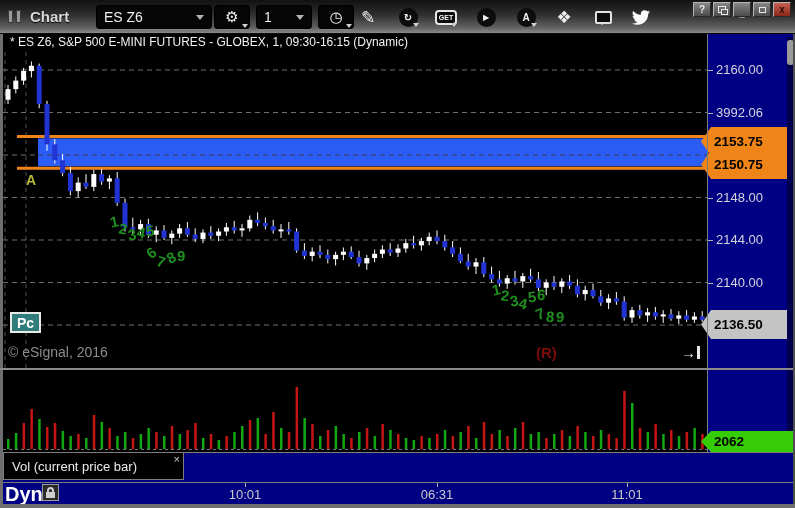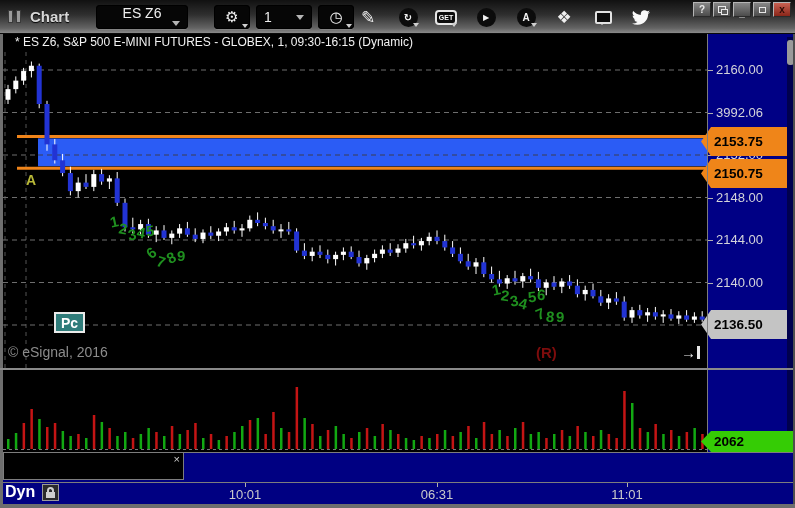--- a/index.html
+++ b/index.html
@@ -40,78 +40,78 @@
   .wbtn {
     width:18px; height:15px; font-size:10px; font-weight:bold; color:#e8e8e8;
     background:linear-gradient(#868686,#4c4c4c); border:1px solid; border-color:#b5b5b5 #2a2a2a #2a2a2a #b5b5b5;
     display:flex; align-items:center; justify-content:center; line-height:1;
   }
   .wbtn.close { background:linear-gradient(#c86152,#8a2619); color:#2d0b06; }
   .wbtn .sq { width:7px; height:6px; border:1px solid #e8e8e8; }
   .wbtn .dockgl { width:8px; height:7px; border:1px solid #e8e8e8; position:relative; }
   .wbtn .dockgl::after { content:""; position:absolute; right:-3px; bottom:-3px; width:5px; height:4px; border:1px solid #e8e8e8; background:#5a5a5a; }
   
-  .chart-header { position:absolute; left:3px; top:35px; width:704px; height:17px; color:#f2f2f2; font-size:12px; padding-left:12px; }
+  .chart-header { position:absolute; left:3px; top:35px; width:704px; height:17px; color:#f2f2f2; font-size:12px; padding-left:7px; }
   .frame-left  { position:absolute; left:0; top:34px; width:3px;  height:474px; background:#6e6e6e; }
   .frame-bot   { position:absolute; left:0; top:504px; width:795px; height:4px; background:#6e6e6e; }
   .frame-right { position:absolute; left:793px; top:34px; width:2px; height:470px; background:#4e4e4e; }
   .price-axis  { position:absolute; left:707px; top:34px; width:86px; height:470px; background:#000085; }
   .axis-vline  { position:absolute; left:707px; top:34px; width:1px; height:448px; background:#7d7d7d; }
   .pane-divider{ position:absolute; left:0; top:368px; width:795px; height:2px; background:#8a8a8a; }
   .axis-label  { position:absolute; color:#d4d4da; font-size:13px; }
   .axis-tick   { position:absolute; width:5px; height:1px; background:#b0b0b0; }
   .badge {
     position:absolute; left:701px; width:92px; height:29px; color:#000; font-size:13.5px; font-weight:bold;
     display:flex; align-items:center; padding-left:13px;
     clip-path:polygon(0 50%, 10px 0, 100% 0, 100% 100%, 10px 100%);
   }
   .badge.orange { background:#ef8519; }
   .badge.silver { background:#c4c4c4; }
   .badge.green  { background:#35cc05; height:21px; }
   .scroll-track { position:absolute; left:787px; top:37px; width:7px; height:430px; background:#00004e; }
   .scroll-thumb { position:absolute; left:787px; top:40px; width:7px; height:25px; background:#9a9a9a; border-radius:3px; }
   
   .marker-a   { position:absolute; color:#b9b937; font-size:14px; font-weight:bold; }
-  .pc-badge   { position:absolute; left:10px; top:312px; width:31px; height:21px; background:#2f7c7a; border:2px solid #eaeaea; color:#fff; font-weight:bold; font-size:14px; display:flex; align-items:center; justify-content:center;margin-left:44px; }
+  .pc-badge   { position:absolute; left:10px; top:312px; width:31px; height:21px; background:#2f7c7a; border:2px solid #eaeaea; color:#fff; font-weight:bold; font-size:14px; display:flex; align-items:center; justify-content:center; }
   .copyright  { position:absolute; left:8px; top:344px; color:#8c8c8c; font-size:14px; }
   .r-marker   { position:absolute; left:536px; top:344px; color:#7d0c0c; font-size:15px; font-weight:bold; }
   .goto-end   { position:absolute; left:681px; top:344px; color:#e8e8e8; font-size:15px; font-weight:bold; display:flex; align-items:center; }
   .goto-end b { display:inline-block; width:3px; height:13px; background:#e8e8e8; margin-left:1px; }
   .anno-digit { position:absolute; color:#1f8f1f; font-size:15px; font-weight:bold; }
   
   .vol-strip-bg { position:absolute; left:184px; top:452px; width:609px; height:28px; background:#000082; border-top:1px solid #7d7d7d; }
   .vol-label-box {
     position:absolute; left:3px; top:452px; width:181px; height:28px; background:#000;
     border:1px solid #7d7d7d; color:#ececec; font-size:13px; display:flex; align-items:center; padding-left:8px;
   }
   .vol-close { position:absolute; right:3px; top:1px; color:#cfcfcf; font-size:11px; line-height:11px; }
   .bottombar { position:absolute; left:3px; top:480px; width:790px; height:24px; background:#000082; }
   .time-axis-line { position:absolute; left:3px; top:482px; width:790px; height:1px; background:#7d7d7d; }
   .time-tick { position:absolute; top:483px; width:1px; height:4px; background:#b0b0b0; }
   .time-label { position:absolute; top:487px; width:44px; text-align:center; color:#cacaca; font-size:13px; }
-  .dyn-label { position:absolute; left:5px; top:483px; color:#fff; font-weight:bold; font-size:16px; }
+  .dyn-label { position:absolute; left:5px; top:483px; color:#fff; font-weight:bold; font-size:20px; }
   .lock-box { position:absolute; left:42px; top:484px; width:17px; height:17px; background:#2b2b2b; border:1px solid #9a9a9a; }
   .lock-box .shackle { position:absolute; left:4px; top:2px; width:7px; height:6px; border:2px solid #cfcfcf; border-bottom:none; border-radius:4px 4px 0 0; }
   .lock-box .lbody { position:absolute; left:3px; top:7px; width:9px; height:6px; background:#cfcfcf; }
   .paren-mark { position:absolute; left:710px; top:450px; color:#9aa0b8; font-size:11px; }
   svg { display:block; }
 </style>
 </head>
 <body>
 
 <div id="app">
 
   <div class="titlebar">
     <span class="win-icon">
         <i></i>
         <i></i>
       </span>
     <span class="app-title">Chart</span>
 
-    <div class="combo" style="left:96px; width:92px;flex-direction:column;">
+    <div class="combo" style="left:96px; width:116px;">
       <span>ES Z6</span>
       <span class="caret"></span>
     </div>
     <div class="tbtn" style="left:214px; width:36px;">
       <span>⚙</span>
       <span class="mini-caret"></span>
     </div>
     <div class="combo" style="left:256px; width:56px;">
       <span>1</span>
       <span class="caret"></span>
@@ -411,21 +411,21 @@
       <div class="axis-label" style="left: 716px; top: 189.5px;">2148.00</div>
       <div class="axis-tick" style="left: 708px; top: 240px;"></div>
       <div class="axis-label" style="left: 716px; top: 232px;">2144.00</div>
       <div class="axis-tick" style="left: 708px; top: 282.5px;"></div>
       <div class="axis-label" style="left: 716px; top: 274.5px; text-align: right;">2140.00</div>
       <div class="axis-tick" style="left: 708px; top: 325px;"></div>
       <div class="axis-label" style="left: 716px; top: 317px;">2136.00</div>
     </div>
   <div class="axis-label" style="left:716px; top:317px;">2136.00</div>
   <div class="badge orange" style="top:127px;">2153.75</div>
-  <div class="badge orange" style="top:159px;">2150.75</div>
+  <div class="badge orange" style="top:150px;">2150.75</div>
   <div class="badge silver" style="top:310px;">2136.50</div>
   <div class="axis-vline"></div>
   <div class="scroll-track"></div>
   <div class="scroll-thumb"></div>
 
   <div class="pane-divider"></div>
 
   <svg id="vol-svg" width="704" height="80" style="position:absolute; left:3px; top:372px;">
       <line x1="0" y1="77.5" x2="704" y2="77.5" stroke="#777" stroke-width="1" stroke-dasharray="3 3"></line>
       <rect x="4" y="67" width="2.5" height="10" fill="#12a812"></rect>
@@ -517,20 +517,21 @@
       <rect x="674.8" y="64" width="2.5" height="13" fill="#12a812"></rect>
       <rect x="682.6" y="60" width="2.5" height="17" fill="#c41414"></rect>
       <rect x="690.4" y="56" width="2.5" height="21" fill="#12a812"></rect>
       <rect x="698.1999999999999" y="62" width="2.5" height="15" fill="#c41414"></rect>
     </svg>
   <div class="badge green" style="top:431px;">2062</div>
   <span class="paren-mark">(</span>
 
   <div class="vol-strip-bg"></div>
   <div class="vol-label-box">
+    <span>Vol (current price bar)</span>
     <span class="vol-close">×</span>
   </div>
 
   <div class="bottombar"></div>
   <div class="time-axis-line"></div>
   <span class="dyn-label">Dyn</span>
   <span class="lock-box">
       <span class="shackle"></span>
       <span class="lbody"></span>
     </span>

